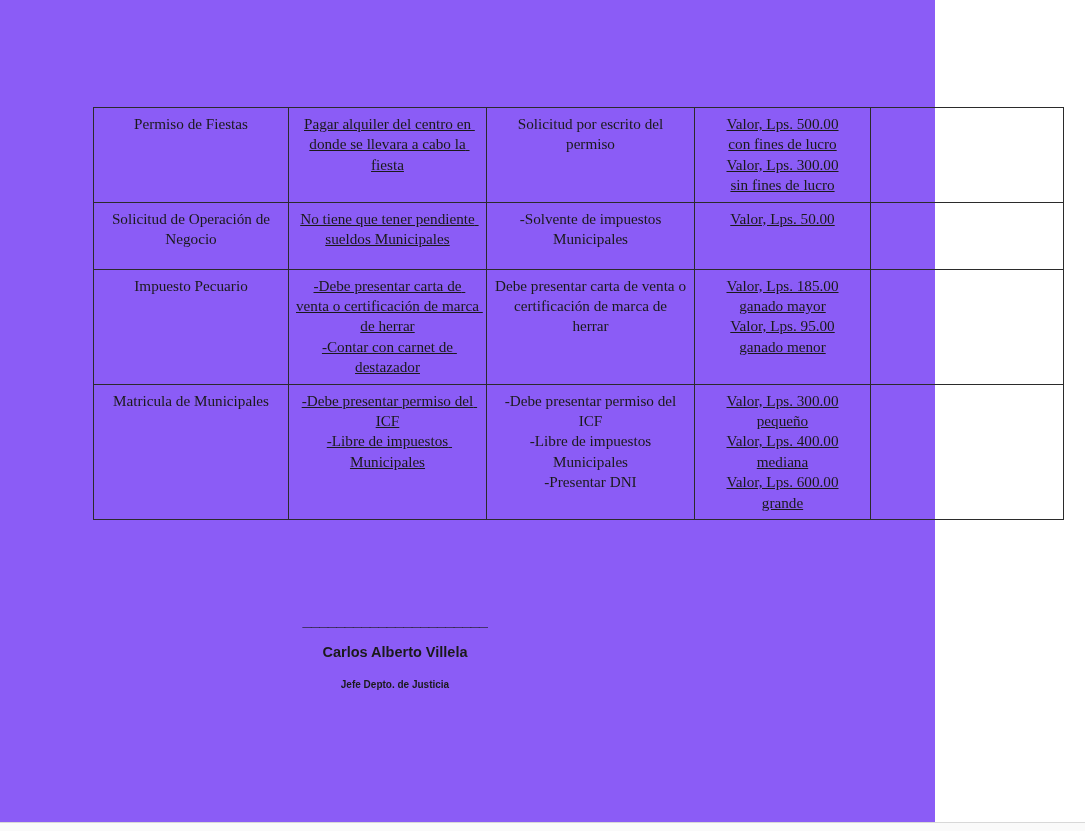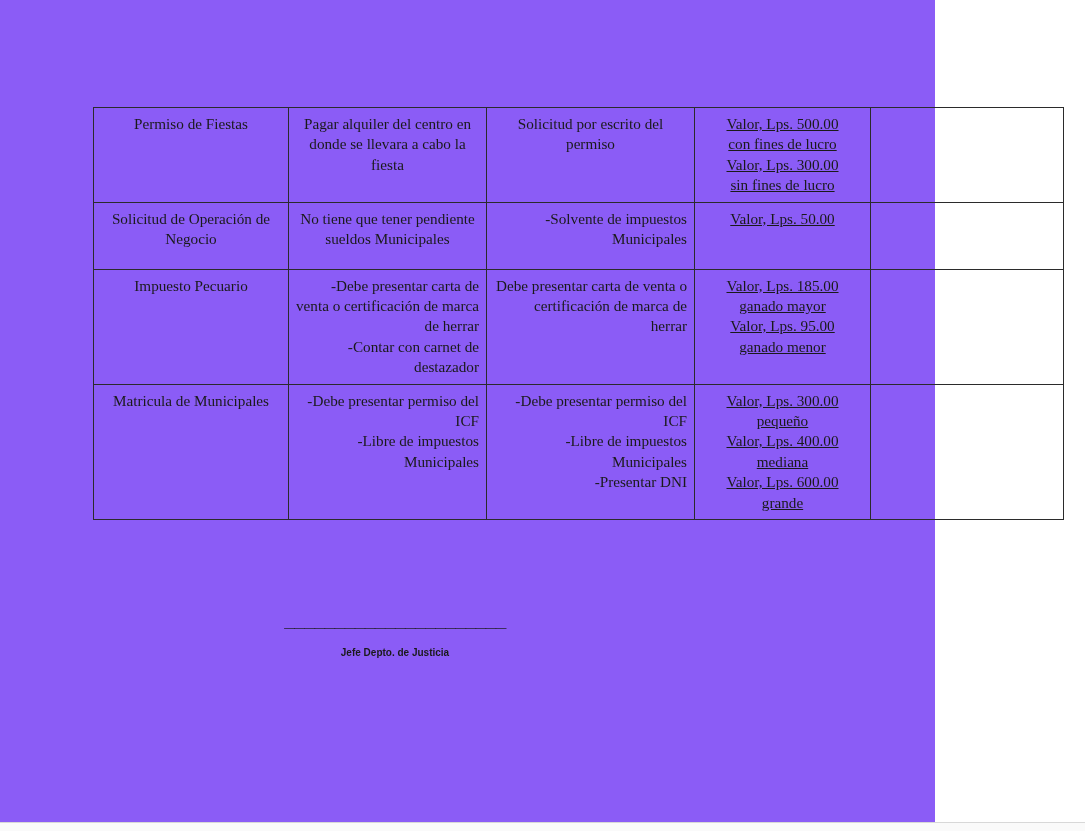--- a/index.html
+++ b/index.html
@@ -37,27 +37,27 @@
   .fees-table td {
     border: 1px solid #2b2b2b;
     vertical-align: top;
     padding: 6px 7px 6px 7px;
     font-family: "Liberation Serif", "DejaVu Serif", serif;
     font-size: 15.2px;
     line-height: 20.4px;
     color: #1a1a1a;
   }
   .c1 { width: 180px; }
-  .c2 { width: 183px; }
+  .c2 { width: 183px; text-decoration: underline; }
   .c3 { width: 193px; }
   .c4 { width: 161px; text-decoration: underline; }
   .c5 { width: 178px; }
 
   .ctr  { text-align: center; }
-  .left { text-align: right; }
+  .left { text-align: center; }
 
   .cell-line { display: block; white-space: pre-wrap; }
 
   
   .r1 td { height: 75px; }
   .r2 td { height: 54px; }
   .r3 td { height: 94px; }
   .r4 td { height: 117px; }
 
   
@@ -73,21 +73,21 @@
     text-align: center;
     font-family: "Liberation Sans", "DejaVu Sans", sans-serif;
     font-weight: bold;
     color: #1a1a1a;
   }
   .sig-left  { left: 230px; width: 330px; }
   .sig-right { left: 600px; width: 330px; }
 
   .sig-rule {
     font-family: "Liberation Sans", "DejaVu Sans", sans-serif;
-    font-size: 19px;
+    font-size: 16px;
     letter-spacing: -0.5px;
     line-height: 18px;
     color: #1a1a1a;
     white-space: nowrap;
     overflow: hidden;
   }
   .sig-name {
     font-size: 14.5px;
     line-height: 20px;
     margin-top: 12px;
@@ -211,20 +211,21 @@
           </td>
       </tr>
 
     </tbody>
   </table>
 
   <div class="signatures">
 
     <div class="sig-block sig-left">
       <div class="sig-rule">______________________</div>
+      <div class="sig-name">Carlos Alberto Villela</div>
       <div class="sig-title">Jefe Depto. de Justicia</div>
     </div>
 
 
   </div>
 
 </div>
 
 <div class="page-edge"></div>
 <div class="chrome-strip"></div>

